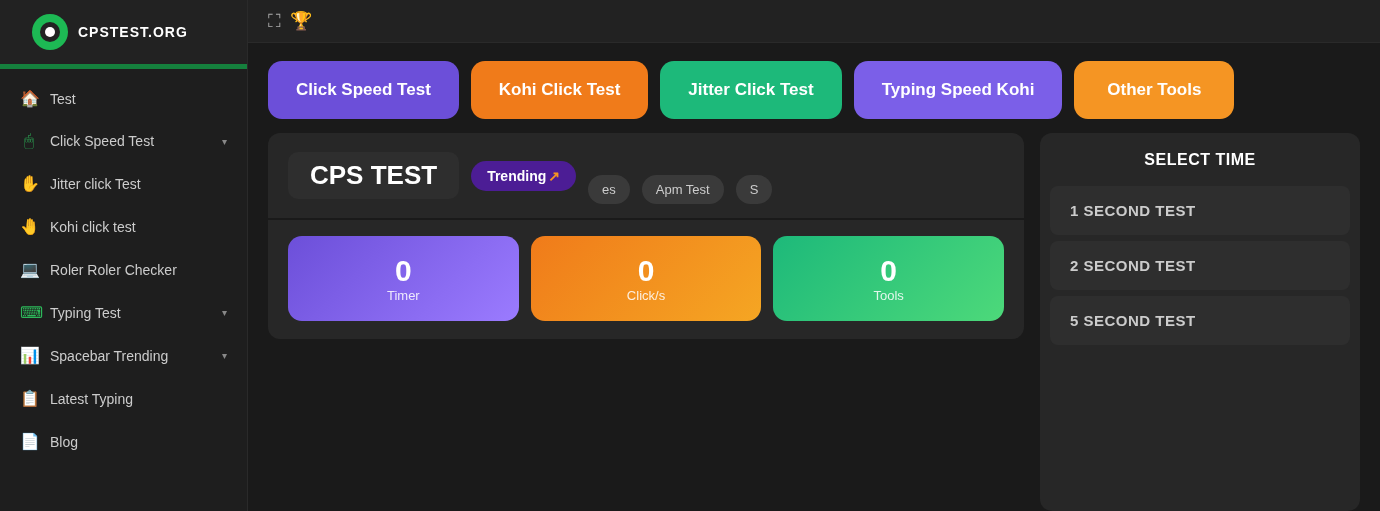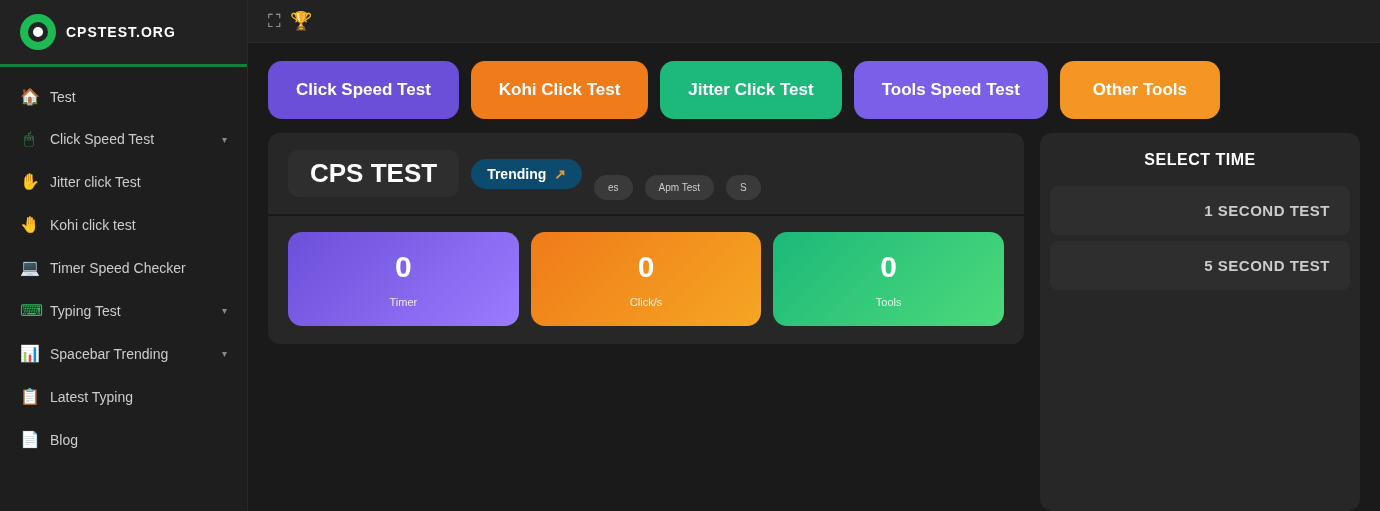--- a/index.html
+++ b/index.html
@@ -20,23 +20,23 @@
       background: #1e1e1e;
       border-right: 1px solid #2a2a2a;
       display: flex;
       flex-direction: column;
       padding-top: 0;
     }
     .sidebar-logo {
       display: flex;
       align-items: center;
       gap: 10px;
-      padding: 14px 20px;
+      padding: 14px 32px;
       background: #222;
-      border-bottom: 3px solid #15803d;
+      border-bottom: 5px solid #15803d;
     }
     .logo-icon {
       width: 36px;
       height: 36px;
       background: #1db954;
       border-radius: 50%;
       display: flex;
       align-items: center;
       justify-content: center;
     }
@@ -154,34 +154,34 @@
       font-size: 26px;
       font-weight: 800;
       color: #fff;
       background: #2e2e2e;
       border-radius: 10px;
       padding: 8px 22px;
     }
     .trending-badge {
       display: flex;
       align-items: center;
-      gap: 8px;
-      background: #0c4a6e;
+      gap: 2px;
+      background: #4c1d95;
       border-radius: 20px;
       padding: 7px 16px;
       font-size: 14px;
       font-weight: 600;
       color: #fff;
     }
     .trending-arrow { color: #f59523; }
     .badge-pill {
       background: #3a3a3a;
       border-radius: 20px;
       padding: 7px 14px;
-      font-size: 10px;
+      font-size: 13px;
       color: #ccc;
       font-weight: 500;
       margin-top: 28px;
     }
 
     
     .score-row {
       display: flex;
       gap: 12px;
       background: #272727;
@@ -199,23 +199,23 @@
     }
     .score-card-blue { background: linear-gradient(135deg, #6c4fd9, #9b7bff); }
     .score-card-orange { background: linear-gradient(135deg, #f07b1a, #f5a623); }
     .score-card-green { background: linear-gradient(135deg, #1db97a, #4dd97a); }
     .score-value {
       font-size: 30px;
       font-weight: 700;
       color: #fff;
     }
     .score-label {
-      font-size: 11px;
+      font-size: 13px;
       color: rgba(255,255,255,0.85);
-      margin-top: 12px;
+      margin-top: 0;
     }
 
     
     .right-panel {
       width: 320px;
       min-width: 320px;
       margin-left: 16px;
       display: flex;
       flex-direction: column;
       background: #272727;
@@ -232,21 +232,21 @@
       letter-spacing: 0.5px;
     }
     .time-option {
       padding: 16px 20px;
       font-size: 15px;
       font-weight: 600;
       color: #ccc;
       background: #2e2e2e;
       margin: 3px 10px;
       border-radius: 8px;
-      text-align: right;
+      text-align: left;
       cursor: pointer;
       letter-spacing: 0.5px;
     }
   </style>
 </head>
 <body>
 
 <div class="sidebar">
   <div class="sidebar-logo">
     <div class="logo-icon">
@@ -270,21 +270,21 @@
     <div class="nav-item">
       <span class="nav-icon">✋</span>
       <span>Jitter click Test</span>
     </div>
     <div class="nav-item">
       <span class="nav-icon">🤚</span>
       <span>Kohi click test</span>
     </div>
     <div class="nav-item">
       <span class="nav-icon">💻</span>
-      <span>Timer Speed Checker</span>
+      <span>Roler Roler Checker</span>
     </div>
     <div class="nav-item">
       <span class="nav-icon">⌨</span>
       <span>Typing Test</span>
       <span class="chevron">▾</span>
     </div>
     <div class="nav-item">
       <span class="nav-icon">📊</span>
       <span>Spacebar Trending</span>
       <span class="chevron">▾</span>
@@ -304,21 +304,21 @@
 
   <div class="top-bar">
     <span class="top-bar-icon">⛶</span>
     <span class="top-bar-icon">🏆</span>
   </div>
 
   <div class="cards-row">
     <button class="card-btn card-blue">Click Speed Test</button>
     <button class="card-btn card-orange">Kohi Click Test</button>
     <button class="card-btn card-green">Jitter Click Test</button>
-    <button class="card-btn card-purple">Tools Speed Test</button>
+    <button class="card-btn card-purple">Typing Speed Kohi</button>
     <button class="card-btn card-orange2">Other Tools</button>
   </div>
 
   <div class="content-area">
 
     <div class="main-panel">
 
       <div class="cps-header">
         <div class="cps-title">CPS TEST</div>
         <div class="trending-badge">
@@ -342,16 +342,17 @@
         <div class="score-card score-card-green">
           <span class="score-value">0</span>
           <span class="score-label">Tools</span>
         </div>
       </div>
     </div>
 
     <div class="right-panel">
       <div class="select-time-header">SELECT TIME</div>
       <div class="time-option">1 SECOND TEST</div>
+      <div class="time-option">2 SECOND TEST</div>
       <div class="time-option">5 SECOND TEST</div>
     </div>
   </div>
 </div>
 
 </body></html>

